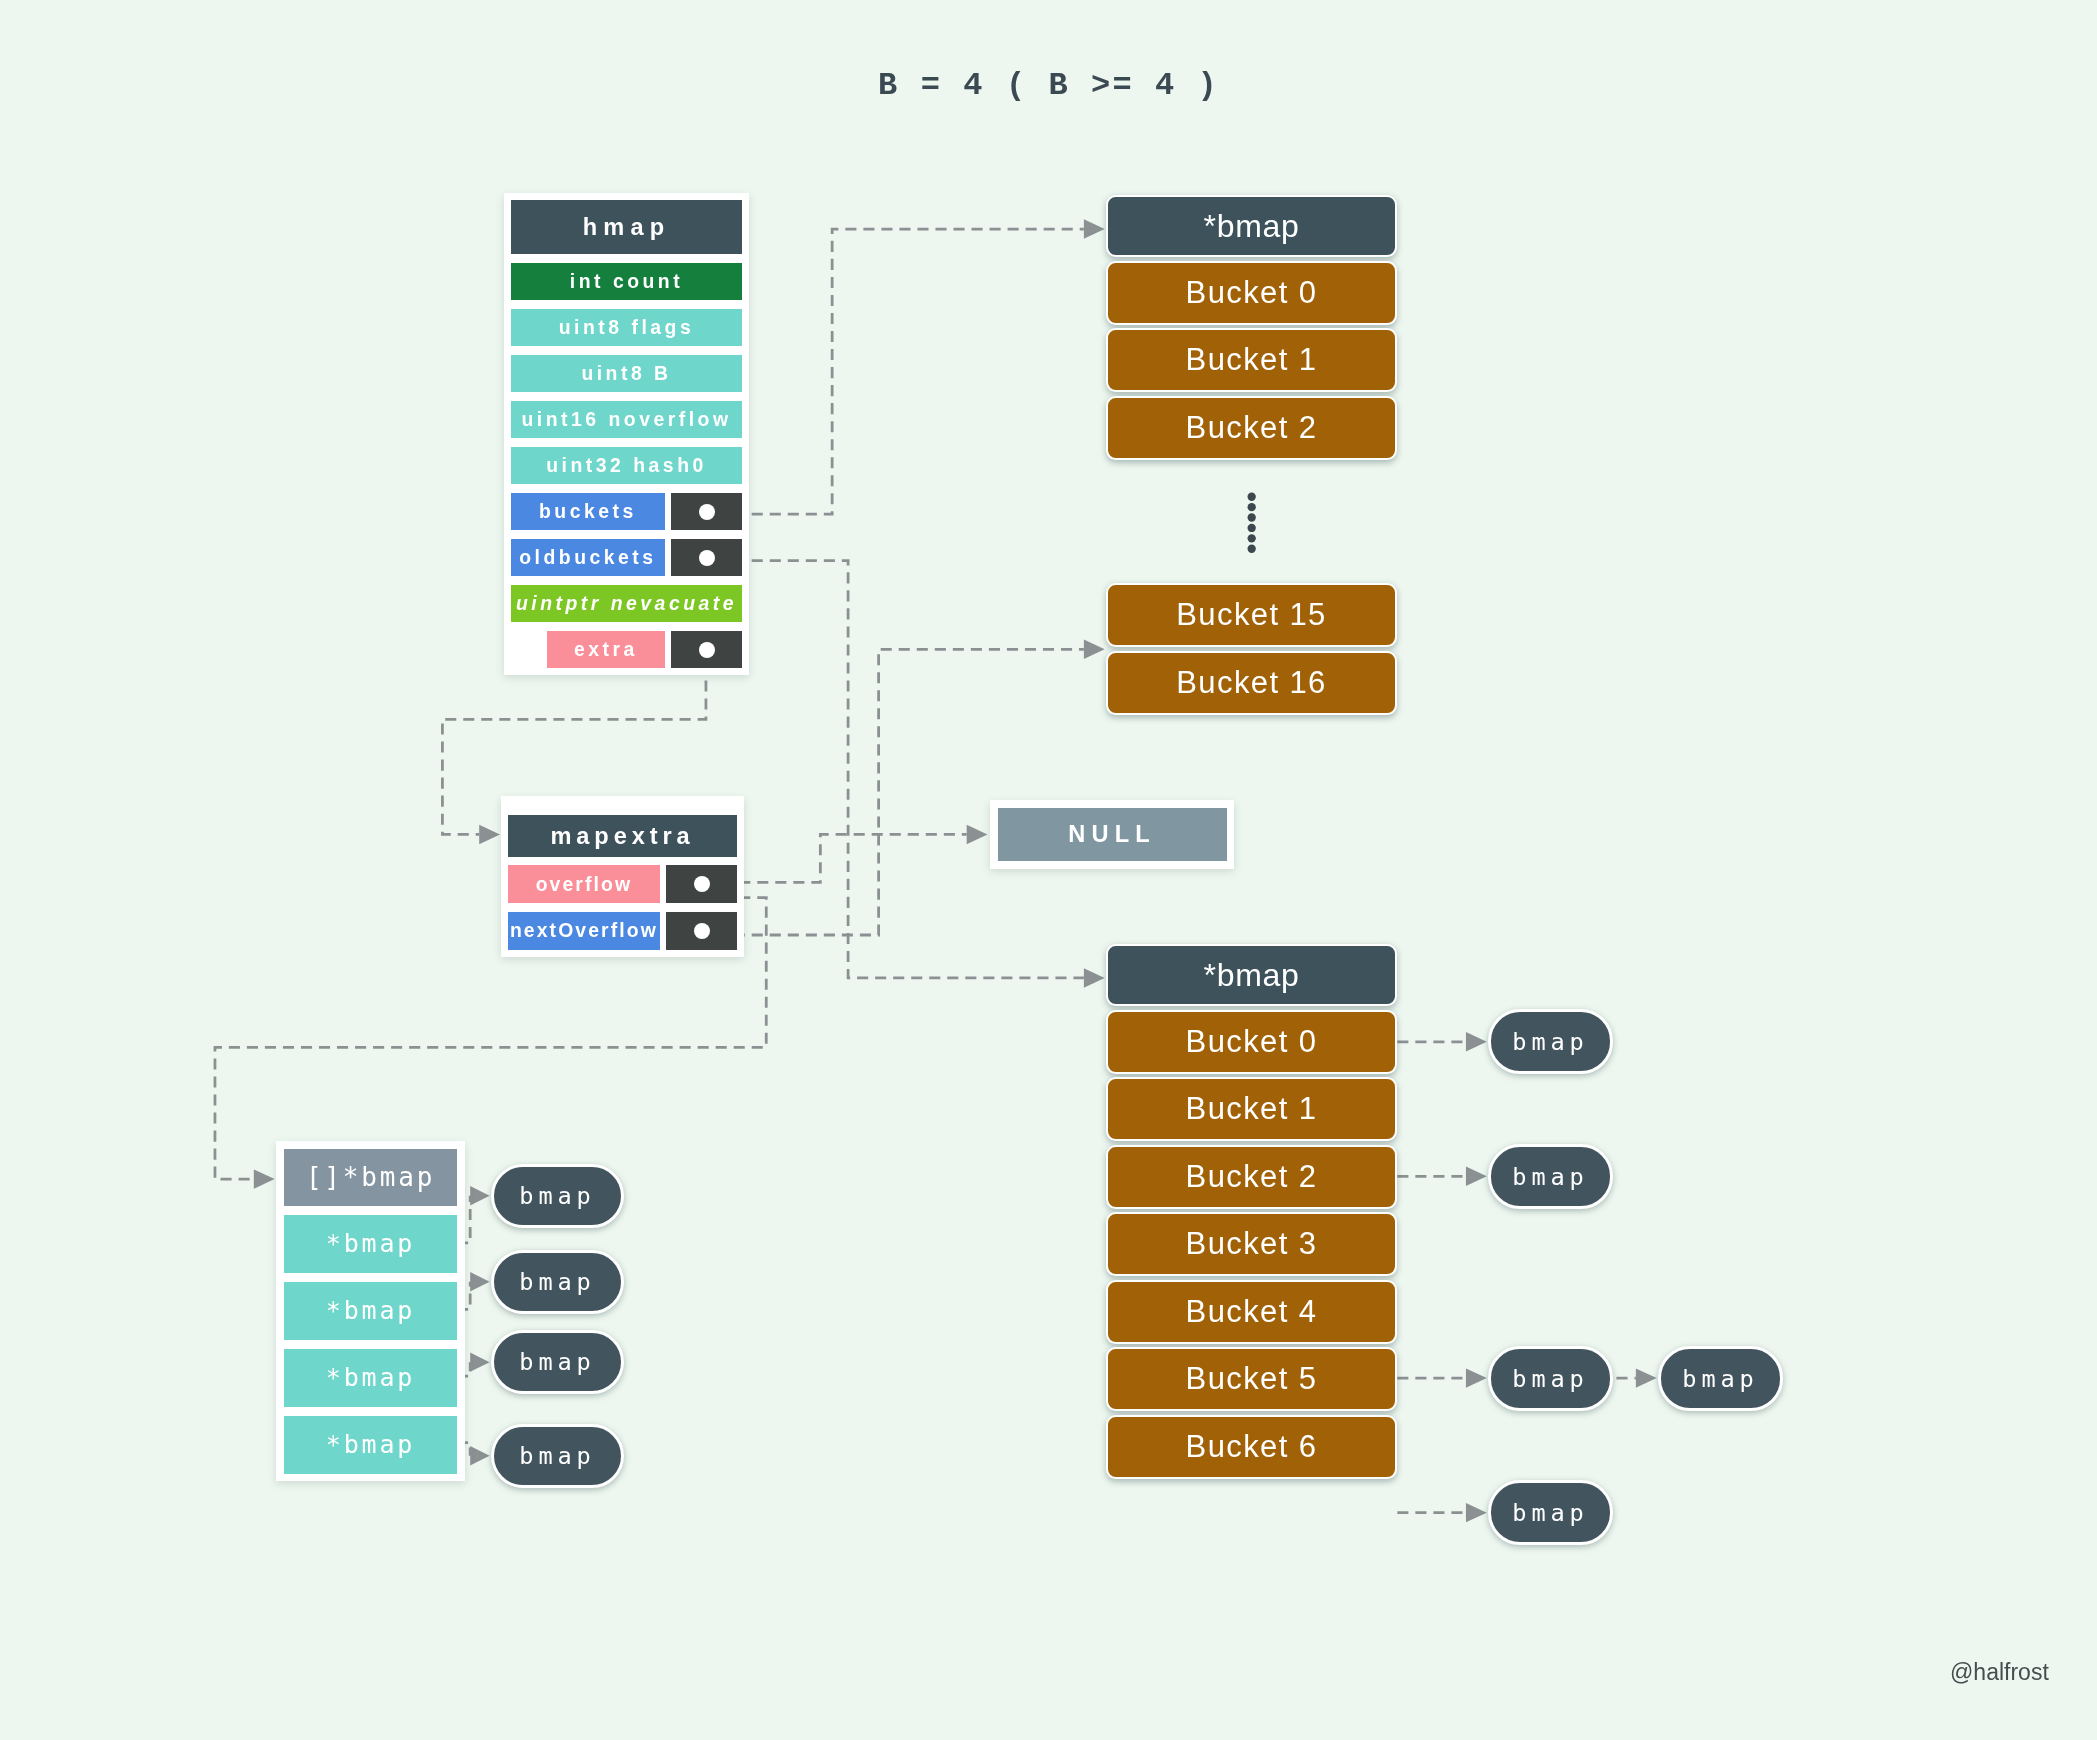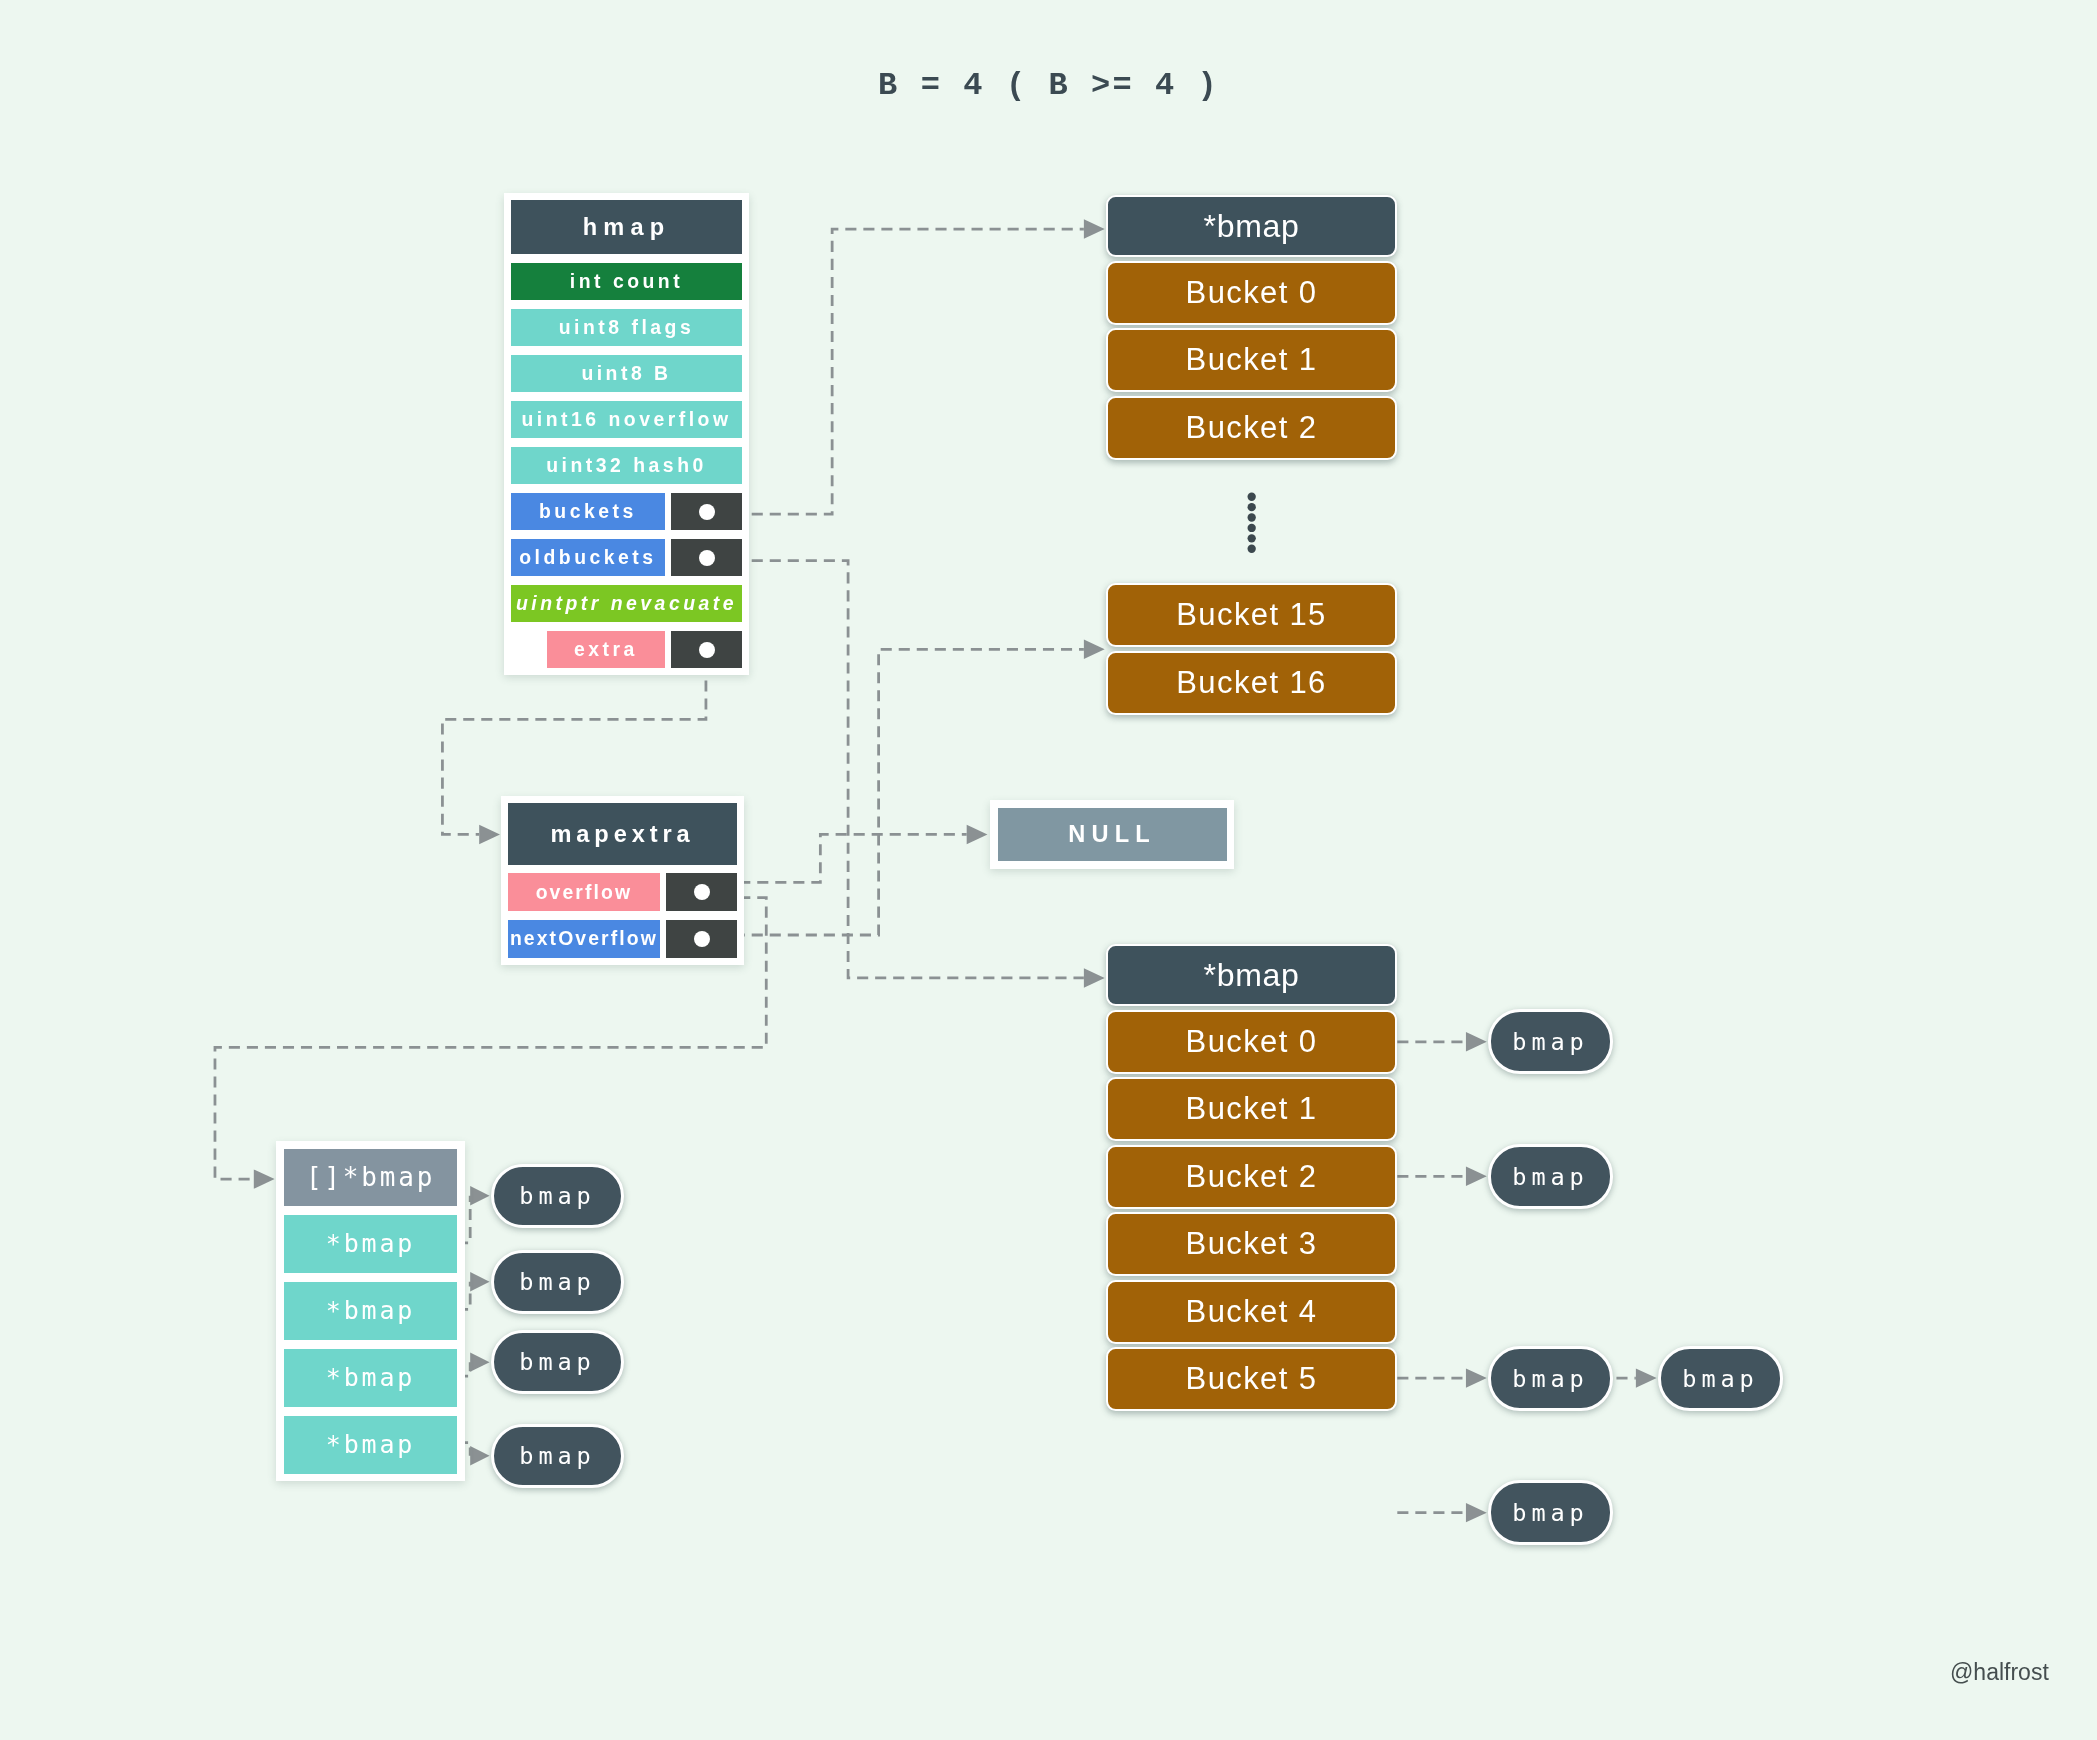--- a/index.html
+++ b/index.html
@@ -183,21 +183,21 @@
     </div>
     <div class="struct-row" style="height: 37px; padding-left: 36px;">
       <div class="row-label c-pink">extra</div>
       <div class="pointer-cell">
         <div class="dot"></div>
       </div>
     </div>
   </div>
 
 <div id="mapextra-panel" class="panel col" style="left:501px;top:796px;width:243px;padding:7px;gap:8.3px;">
-  <div class="struct-header" style="height:62px;letter-spacing:4.9px;">mapextra</div>
+  <div class="struct-header" style="height:42px;letter-spacing:4.9px;margin-top:12px;">mapextra</div>
 <div class="struct-row mapextra-row" style="height: 38px;">
       <div class="row-label c-pink">overflow</div>
       <div class="pointer-cell">
         <div class="dot"></div>
       </div>
     </div>
     <div class="struct-row mapextra-row" style="height: 38px;">
       <div class="row-label c-blue">nextOverflow</div>
       <div class="pointer-cell">
         <div class="dot"></div>
@@ -221,20 +221,21 @@
   </div>
 
 <div id="old-array" class="bucket-col" style="left:1106px;top:944px;width:291px;">
   <div class="bucket-box bucket-header">*bmap</div>
 <div class="bucket-box">Bucket 0</div>
     <div class="bucket-box">Bucket 1</div>
     <div class="bucket-box">Bucket 2</div>
     <div class="bucket-box">Bucket 3</div>
     <div class="bucket-box">Bucket 4</div>
     <div class="bucket-box">Bucket 5</div>
+    <div class="bucket-box">Bucket 6</div>
   </div>
 
 <div id="overflow-panel" class="panel col" style="left:276px;top:1141px;width:189px;padding:7.6px;gap:9px;">
   <div class="struct-header" style="height:57px;">[]*bmap</div>
 <div class="struct-row mono-row" style="height: 58px;">
       <div class="row-label c-teal">*bmap</div>
     </div>
     <div class="struct-row mono-row" style="height: 58px;">
       <div class="row-label c-teal">*bmap</div>
     </div>

